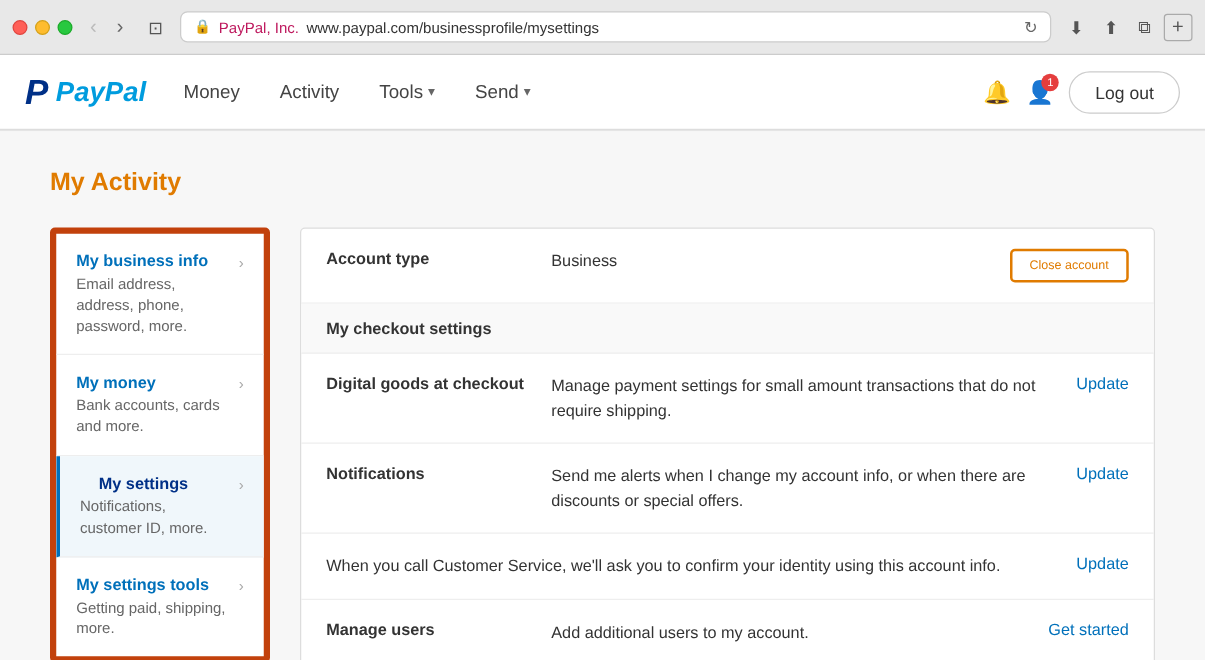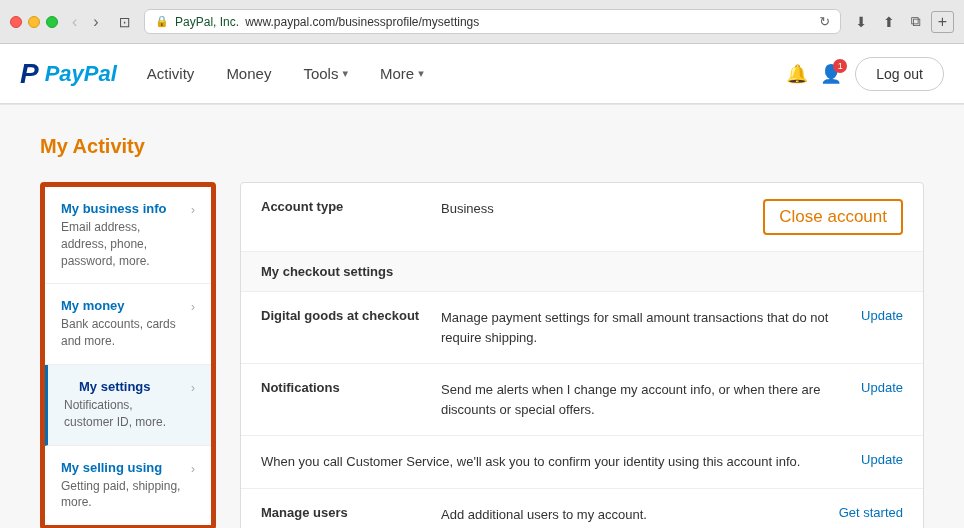--- a/index.html
+++ b/index.html
@@ -60,21 +60,21 @@
       border: 1px solid #ccc;
       border-radius: 6px;
       padding: 4px 10px;
       font-size: 12px;
       display: flex;
       align-items: center;
       gap: 6px;
       color: #333;
     }
     .address-bar .lock-icon { color: #4CAF50; font-size: 11px; }
-    .address-bar .company { color: #14532d; }
+    .address-bar .company { color: #be185d; }
     .address-bar .url { color: #333; }
     .browser-actions {
       display: flex;
       gap: 4px;
       align-items: center;
     }
     .browser-action-btn {
       background: none;
       border: none;
       color: #555;
@@ -292,21 +292,21 @@
       flex-shrink: 0;
       font-weight: 500;
     }
     .close-account-btn {
       border: 2px solid #e07b00;
       color: #e07b00;
       background: white;
       padding: 6px 14px;
       border-radius: 4px;
       cursor: pointer;
-      font-size: 17px;
+      font-size: 10px;
       font-weight: 500;
       white-space: nowrap;
       flex-shrink: 0;
       margin-left: 20px;
     }
   </style>
 </head>
 <body>
 
 <div class="browser-chrome">
@@ -334,31 +334,31 @@
   </div>
 </div>
 
 <nav class="paypal-nav">
   <a class="paypal-logo" href="#">
     <span class="paypal-logo-p">P</span>
     <span class="paypal-logo-text">PayPal</span>
   </a>
   <div class="nav-links">
     <button class="nav-link">
+      <span>Money</span>
+    </button>
+    <button class="nav-link">
       <span>Activity</span>
-    </button>
-    <button class="nav-link">
-      <span>Money</span>
     </button>
     <button class="nav-link">
       <span>Tools</span>
       <span class="chevron">▾</span>
     </button>
     <button class="nav-link">
-      <span>More</span>
+      <span>Send</span>
       <span class="chevron">▾</span>
     </button>
   </div>
   <div class="nav-right">
     <button class="nav-icon-btn">
       🔔
     </button>
     <button class="nav-icon-btn" style="position:relative;">
       👤
       <span class="notification-badge">1</span>
@@ -395,21 +395,21 @@
       <a class="sidebar-item active">
         <div class="sidebar-item-content">
           <div class="sidebar-item-title">My settings</div>
           <div class="sidebar-item-desc">Notifications, customer ID, more.</div>
         </div>
         <span class="sidebar-chevron">›</span>
       </a>
 
       <a class="sidebar-item">
         <div class="sidebar-item-content">
-          <div class="sidebar-item-title">My selling using</div>
+          <div class="sidebar-item-title">My settings tools</div>
           <div class="sidebar-item-desc">Getting paid, shipping, more.</div>
         </div>
         <span class="sidebar-chevron">›</span>
       </a>
 
     </div>
 
     <div class="settings-panel">
       <div class="settings-table">
 

